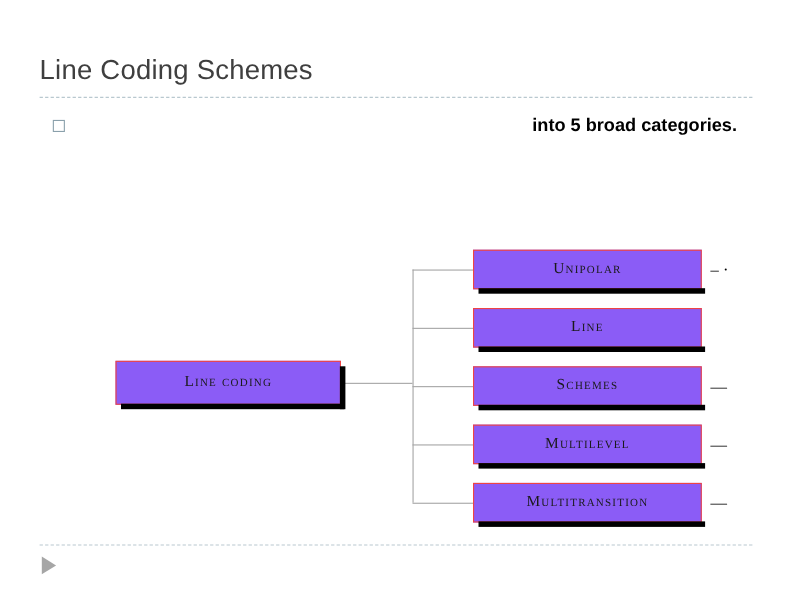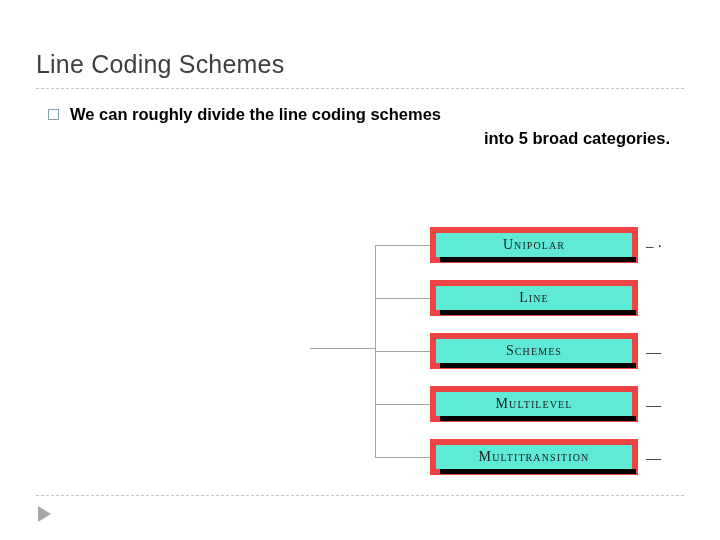--- a/index.html
+++ b/index.html
@@ -76,22 +76,22 @@
   .diagram {
     position: absolute;
     left: 90px;
     top: 215px;
     width: 600px;
     height: 270px;
   }
   .node {
     position: absolute;
     box-sizing: border-box;
-    background: #5eead4;
-    border: 6px solid #ef4444;
+    background: #8b5cf6;
+    border: 1px solid #ef4444;
     display: flex;
     align-items: center;
     justify-content: center;
     font-family: "Liberation Serif", serif;
     font-size: 14px;
     color: #1a1a1a;
     letter-spacing: 1.1px;
     font-variant: small-caps;
   }
   .node .shadow {
@@ -173,35 +173,39 @@
 <body>
 
 <div class="slide">
 
   <div class="title">Line Coding Schemes</div>
   <div class="title-rule"></div>
 
   <div class="bullet-block">
     <span class="bullet-marker"></span>
     <div class="bullet-text">
-      <span>We can roughly divide the line coding schemes</span>
       <span class="line2">into 5 broad categories.</span>
     </div>
   </div>
 
   <div class="diagram">
 
     <div class="ln ln-h" style="left:220px; top:133px; width:65px;"></div>
     <div class="ln ln-v" style="left:285px; top:30px; height:212px;"></div>
     <div class="ln ln-h" style="left:285px; top:30px; width:55px;"></div>
     <div class="ln ln-h" style="left:285px; top:83px; width:55px;"></div>
     <div class="ln ln-h" style="left:285px; top:136px; width:55px;"></div>
     <div class="ln ln-h" style="left:285px; top:189px; width:55px;"></div>
     <div class="ln ln-h" style="left:285px; top:242px; width:55px;"></div>
 
+    <div class="node node-root">
+      <span class="shadow"></span>
+      <span class="shadow-right"></span>
+      <span class="node-label">Line coding</span>
+    </div>
 
     <div class="node node-r node-r0">
       <span class="shadow"></span>
       <span class="node-label">Unipolar</span>
     </div>
     <div class="node node-r node-r1">
       <span class="shadow"></span>
       <span class="node-label">Line</span>
     </div>
     <div class="node node-r node-r2">

